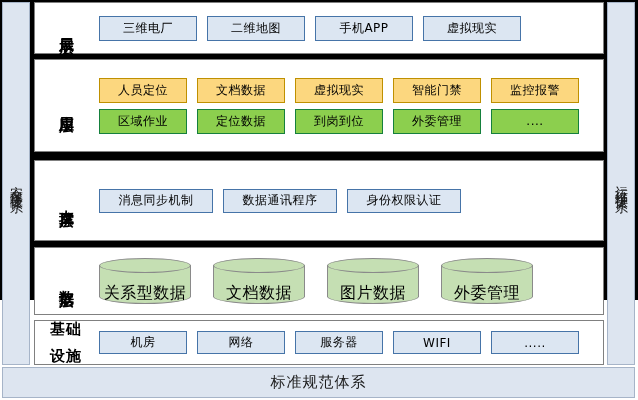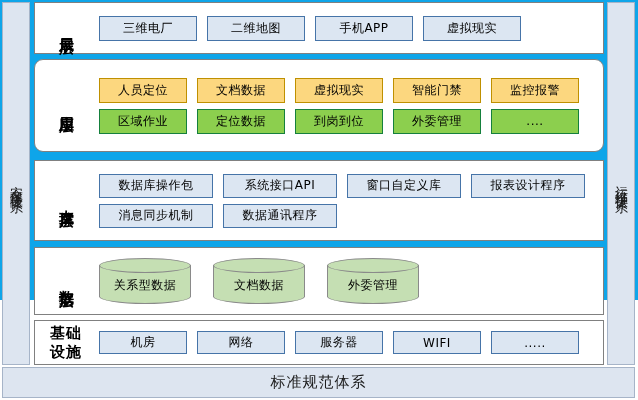--- a/index.html
+++ b/index.html
@@ -12,21 +12,21 @@
     font-family: "DejaVu Sans", "Liberation Sans", sans-serif;
     width: 638px;
     height: 400px;
     overflow: hidden;
   }
 
   #canvas {
     position: relative;
     width: 638px;
     height: 300px;
-    background: #0ea5e9;
+    background: #000000;
     box-sizing: border-box;
   }
 
   
   .rail {
     position: absolute;
     background: #dde5f0;
     border: 1px solid #a6b4c8;
     box-sizing: border-box;
     display: flex;
@@ -91,21 +91,21 @@
   .layer-label .stack-v {
     writing-mode: vertical-rl;
     text-orientation: upright;
     letter-spacing: 2px;
     white-space: nowrap;
   }
   .layer-label .stack-2 {
     white-space: normal;
     width: 38px;
     word-break: break-all;
-    line-height: 19px;
+    line-height: 27px;
   }
   .layer-body {
     flex: 1 1 auto;
     display: flex;
     flex-direction: column;
     justify-content: center;
     gap: 6px;
     padding: 4px 6px 4px 2px;
     box-sizing: border-box;
   }
@@ -175,26 +175,26 @@
     position: absolute;
     left: 0; top: 31px;
     width: 92px; height: 15px;
     background: #c5dfb3;
     border: 1px solid #8a8a8a;
     border-radius: 50%;
     box-sizing: border-box;
   }
   .cyl-label {
     position: absolute;
-    left: 0; top: 4px;
+    left: 0; top: 12px;
     width: 92px; height: 46px;
     display: flex;
     align-items: center;
     justify-content: center;
-    font-size: 12px;
+    font-size: 16px;
     color: #000000;
     z-index: 3;
     letter-spacing: 0.5px;
   }
 </style>
 </head>
 <body>
 
 <div id="canvas">
 
@@ -213,21 +213,21 @@
     <div class="layer-body">
       <div class="row">
         <div class="node node-blue">三维电厂</div>
         <div class="node node-blue">二维地图</div>
         <div class="node node-blue">手机APP</div>
         <div class="node node-blue">虚拟现实</div>
       </div>
     </div>
   </div>
 
-  <div class="layer" id="layer-application" style="top:59px; height:93px;border-radius:9px;">
+  <div class="layer" id="layer-application" style="top:59px; height:93px;">
     <div class="layer-label">
       <span class="stack-v">应用层</span>
     </div>
     <div class="layer-body">
       <div class="row">
         <div class="node node-yellow">人员定位</div>
         <div class="node node-yellow">文档数据</div>
         <div class="node node-yellow">虚拟现实</div>
         <div class="node node-yellow">智能门禁</div>
         <div class="node node-yellow">监控报警</div>
@@ -241,28 +241,23 @@
       </div>
     </div>
   </div>
 
   <div class="layer" id="layer-support" style="top:160px; height:81px;">
     <div class="layer-label">
       <span class="stack-v">支撑层</span>
     </div>
     <div class="layer-body">
       <div class="row">
-        <div class="node node-blue">数据库操作包</div>
-        <div class="node node-blue">系统接口API</div>
-        <div class="node node-blue">窗口自定义库</div>
-        <div class="node node-blue">报表设计程序</div>
-      </div>
-      <div class="row">
         <div class="node node-blue">消息同步机制</div>
         <div class="node node-blue">数据通讯程序</div>
+        <div class="node node-blue">身份权限认证</div>
       </div>
     </div>
   </div>
 
   <div class="layer" id="layer-data" style="top:247px; height:68px;">
     <div class="layer-label">
       <span class="stack-v">数据层</span>
     </div>
     <div class="layer-body">
       <div class="row" style="gap:22px;">
@@ -275,20 +270,26 @@
         <div class="cylinder">
           <div class="cyl-bottom"></div>
           <div class="cyl-body"></div>
           <div class="cyl-top"></div>
           <div class="cyl-label">文档数据</div>
         </div>
         <div class="cylinder">
           <div class="cyl-bottom"></div>
           <div class="cyl-body"></div>
           <div class="cyl-top"></div>
+          <div class="cyl-label">图片数据</div>
+        </div>
+        <div class="cylinder">
+          <div class="cyl-bottom"></div>
+          <div class="cyl-body"></div>
+          <div class="cyl-top"></div>
           <div class="cyl-label">外委管理</div>
         </div>
       </div>
     </div>
   </div>
 
   <div class="layer" id="layer-infra" style="top:320px; height:45px;">
     <div class="layer-label">
       <span class="stack-2">基础设施</span>
     </div>

